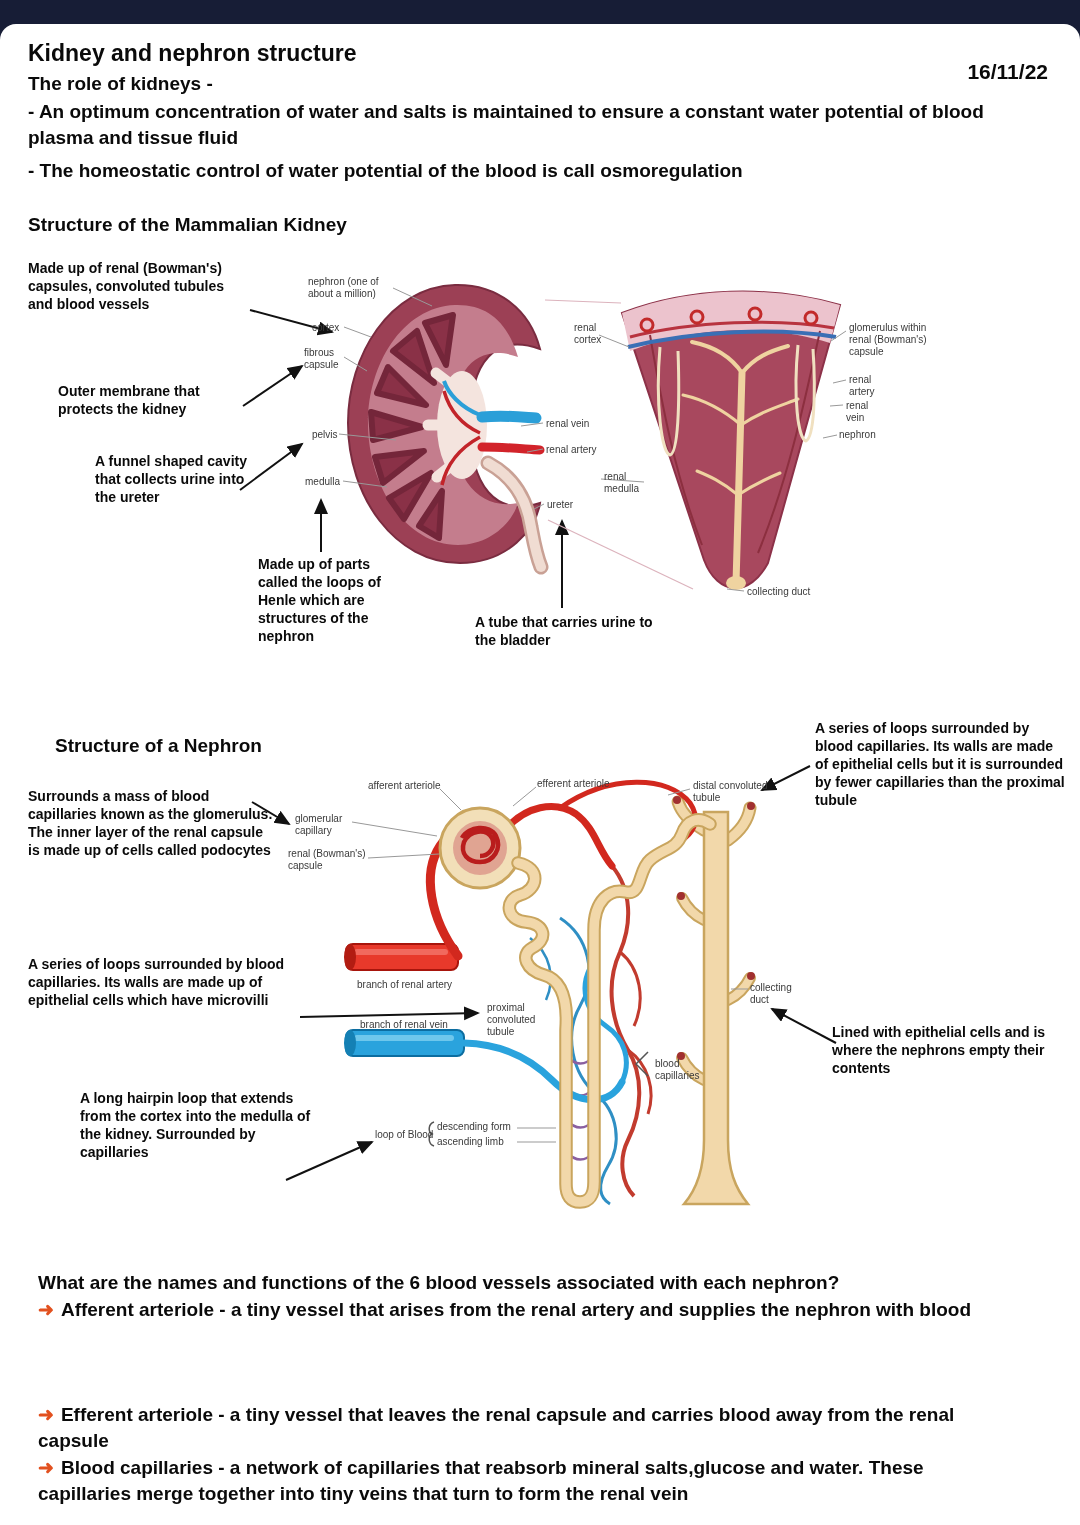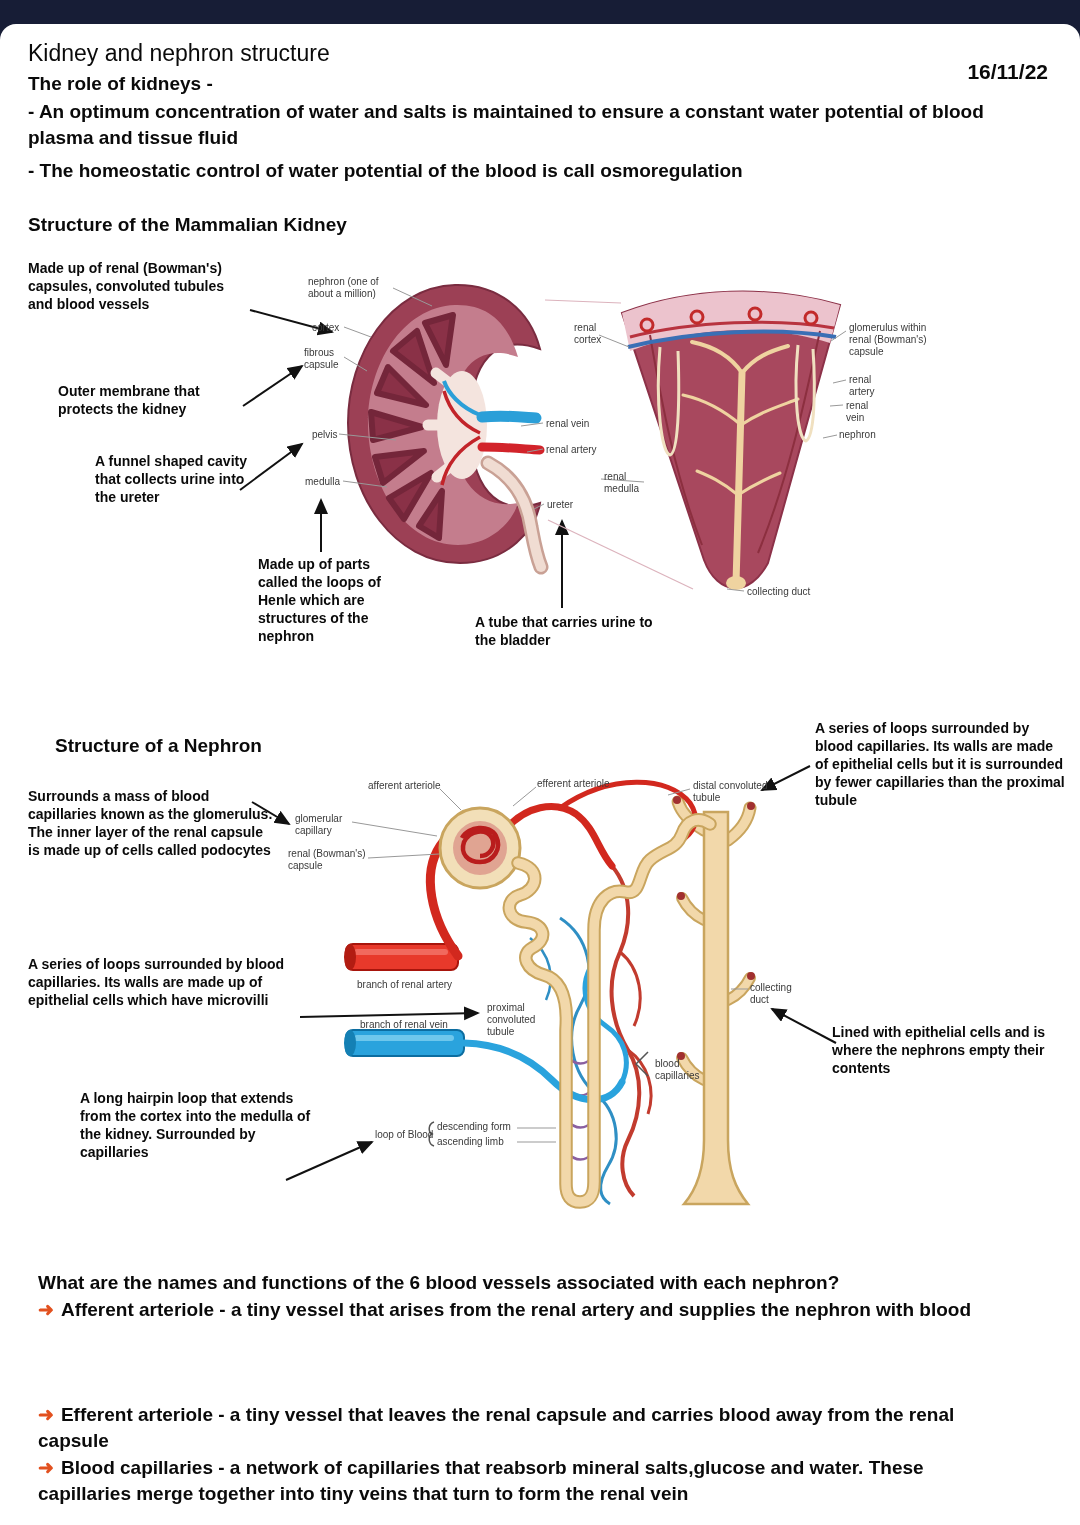--- a/index.html
+++ b/index.html
@@ -6,21 +6,21 @@
   html,body { background:#ffffff; }
   .page {
     position:relative; width:1080px; height:1525px;
     background:#171d36; overflow:hidden;
     font-family:"Liberation Sans", sans-serif; color:#0a0a0a;
   }
   .sheet { position:absolute; left:0; top:24px; width:1080px; height:1501px;
            background:#ffffff; border-radius:16px 16px 0 0; z-index:1; }
   .abs { position:absolute; }
   .z2 { z-index:2; } .z3 { z-index:3; } .z4 { z-index:4; }
-  .title { font-size:23px; font-weight:normal; }
+  .title { font-size:23px; font-weight:bold; }
   .date  { font-size:21px; font-weight:bold;margin-top:18px; }
   .h2    { font-size:19px; font-weight:bold; }
   .body-text { font-size:19px; font-weight:bold; line-height:1.38; }
   .ann   { font-size:14px; font-weight:bold; line-height:1.28; }
   .lbl   { font-size:10px; line-height:1.2; color:#3a3a3a; }
   .qa-row { font-size:19px; font-weight:bold; line-height:1.36; }
   .arrow-glyph { color:#e2511f; margin-right:7px; font-weight:bold; }
   svg.fig { position:absolute; }
 </style>
 </head>

